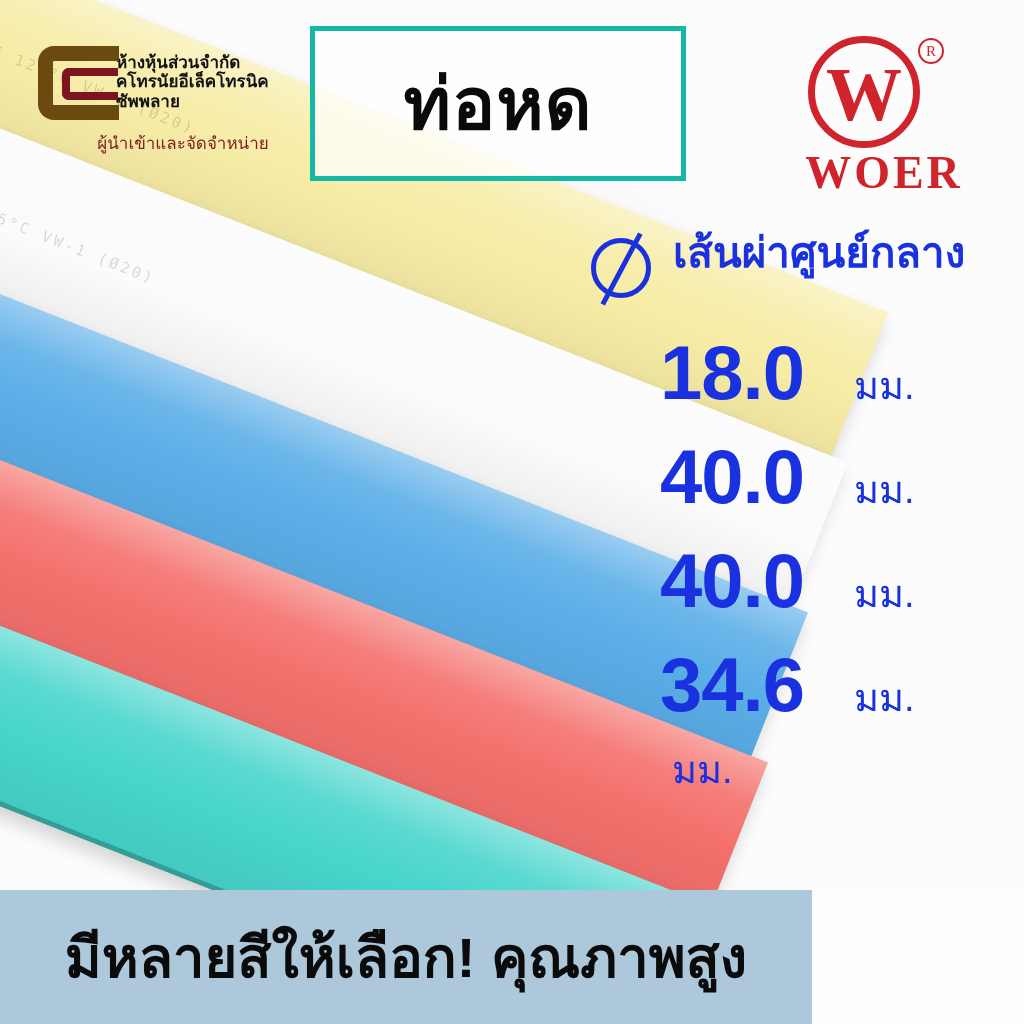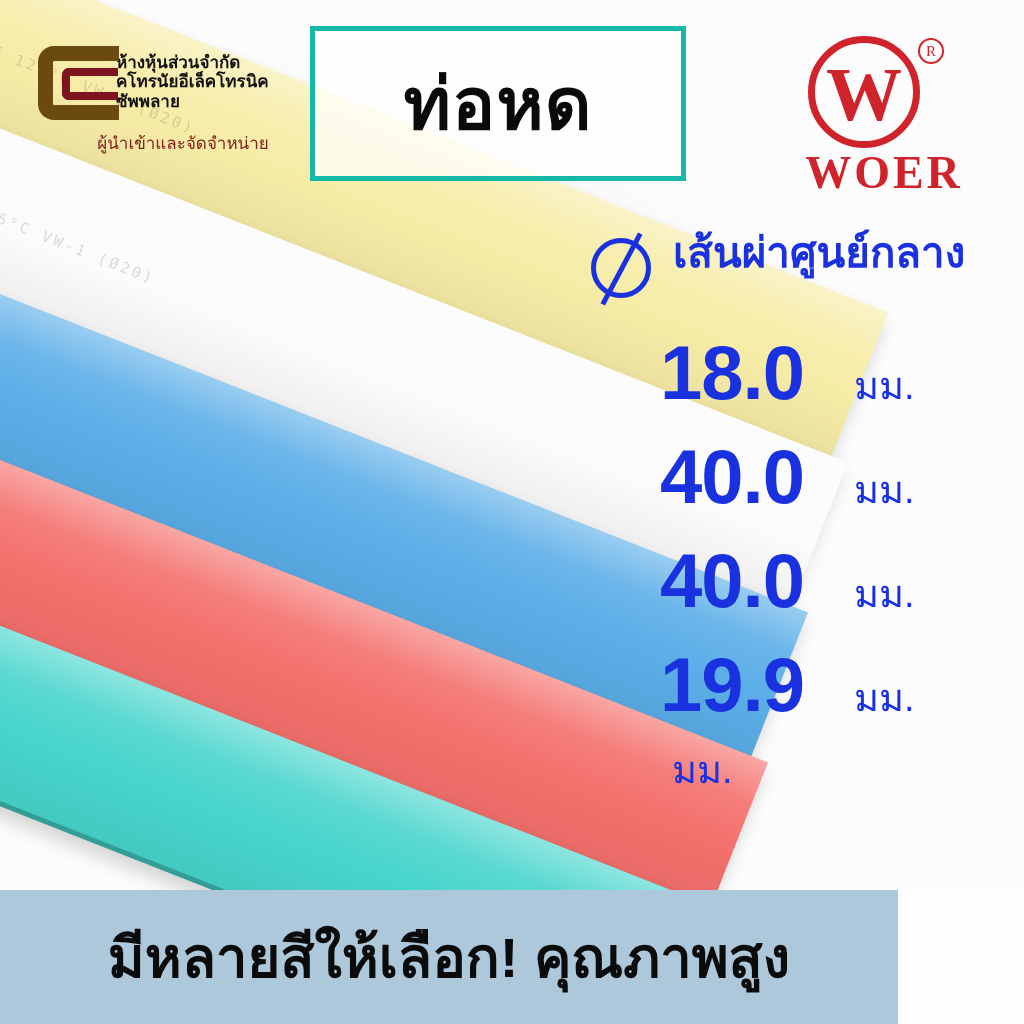--- a/index.html
+++ b/index.html
@@ -138,21 +138,21 @@
   .dialabel{ font-size:42px; font-weight:700; color:#1a31e0; line-height:1; white-space:nowrap; }
 
   
   .sizes{ position:absolute; left:660px; top:335px; width:364px; z-index:9; }
   .sizerow{ height:104px; display:flex; align-items:baseline; justify-content:flex-start;gap:38px; }
   .sizeval{ font-size:76px; font-weight:700; color:#1a31e0; line-height:1; letter-spacing:-1px; }
   .sizeunit{ font-size:38px; font-weight:400; color:#1a31e0; line-height:1; margin-left:12px; }
 
   
   .banner{
-    position:absolute; left:0; top:890px; width:898px; height:134px;
+    position:absolute; left:0; top:890px; width:812px; height:134px;
     background:#acc8da; display:flex; align-items:center; justify-content:center; z-index:10;
   }
   .banner .btxt{
     font-size:56px; font-weight:700; color:#0b0b0b; letter-spacing:0px; white-space:nowrap;
   }
 </style>
 </head>
 <body>
 
 <div id="stage">
@@ -245,21 +245,21 @@
     </div>
     <div class="sizerow">
       <span class="sizeval">40.0</span>
       <span class="sizeunit">มม.</span>
     </div>
     <div class="sizerow">
       <span class="sizeval">40.0</span>
       <span class="sizeunit">มม.</span>
     </div>
     <div class="sizerow">
-      <span class="sizeval">19.9</span>
+      <span class="sizeval">34.6</span>
       <span class="sizeunit">มม.</span>
     </div>
     <div class="sizerow">
       <span class="sizeunit">มม.</span>
     </div>
   </div>
 
   <div class="banner">
     <div class="btxt">มีหลายสีให้เลือก! คุณภาพสูง</div>
   </div>

